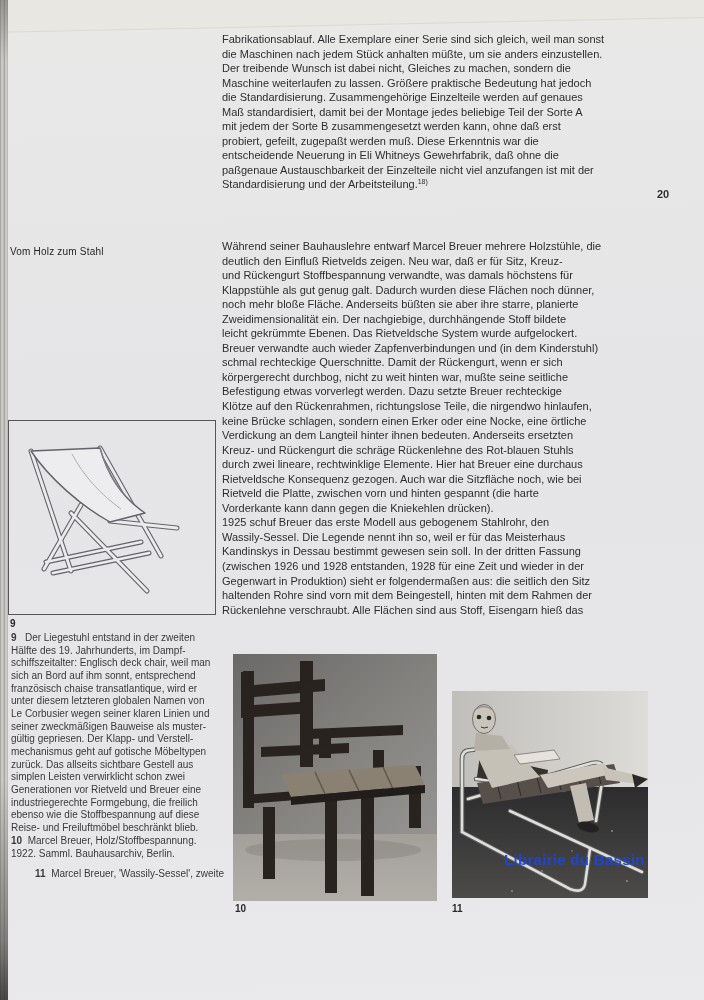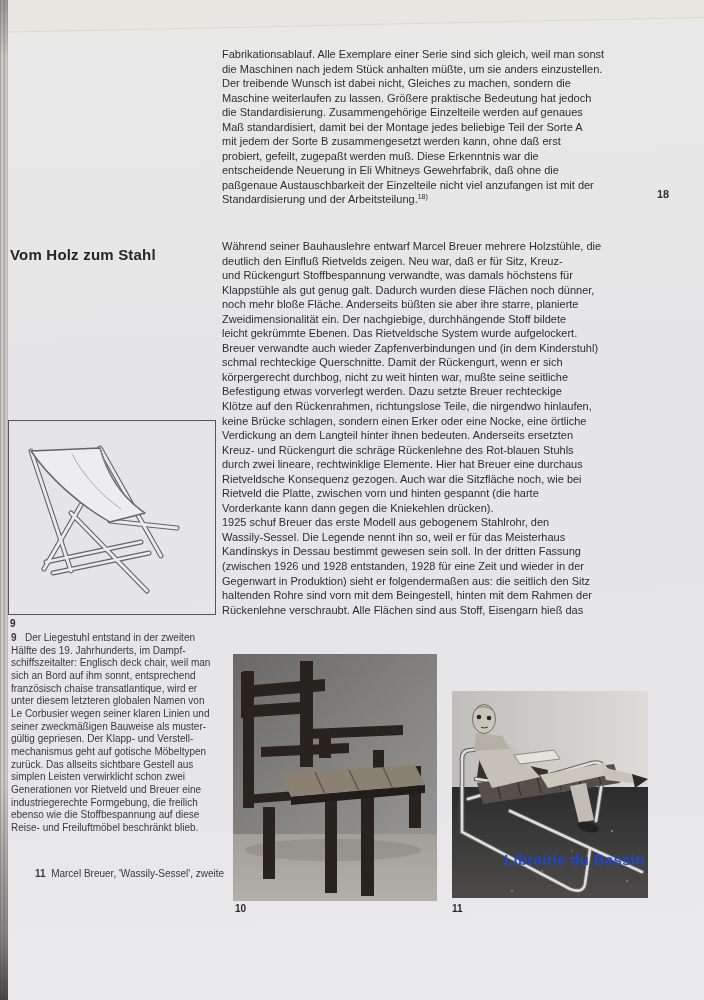--- a/index.html
+++ b/index.html
@@ -19,54 +19,54 @@
   .top-sheen{
     position:absolute;left:-12px;top:-14px;width:740px;height:46px;
     background:#e9e7e1;border-bottom:1px solid #d8d6cf;
     transform:rotate(-1.2deg);transform-origin:left top;opacity:.8;
   }
   .body-text{position:absolute;left:222px;width:440px;font-size:11px;line-height:14.55px;color:#2e2e30;}
   .pre{display:block;white-space:pre;}
   .line{display:block;white-space:pre;}
   sup{font-size:7px;line-height:0;vertical-align:4px;}
   .pagenum{position:absolute;left:657px;top:188px;font-size:11px;font-weight:bold;color:#323234;}
-  .heading{position:absolute;left:10px;top:246px;font-size:15px;font-weight:bold;letter-spacing:.2px;color:#262628;}
+  .heading{position:absolute;left:10px;top:246px;font-size:10px;font-weight:normal;letter-spacing:.2px;color:#262628;}
   .figbox{position:absolute;left:8px;top:420px;width:208px;height:195px;border:1px solid #55555a;box-sizing:border-box;}
   .figlabel{position:absolute;font-size:10px;font-weight:bold;color:#2a2a2c;}
   .caption{position:absolute;left:11px;width:200px;font-size:10px;line-height:12.65px;color:#3a3a3c;}
   .caption b{font-weight:bold;}
   .photo{position:absolute;overflow:hidden;}
   .photo svg{display:block;}
   .watermark{
     position:absolute;left:52px;top:160px;font-size:15px;font-weight:bold;
     letter-spacing:.3px;opacity:.95;white-space:nowrap;
   }
 </style>
 </head>
 <body>
 
 <div class="stage">
   <div class="top-sheen"></div>
   <div class="page-edge"></div>
 
-  <div class="body-text" style="top:47px;">
+  <div class="body-text" style="top:32px;">
     <span class="pre">Fabrikationsablauf. Alle Exemplare einer Serie sind sich gleich, weil man sonst
 die Maschinen nach jedem Stück anhalten müßte, um sie anders einzustellen.
 Der treibende Wunsch ist dabei nicht, Gleiches zu machen, sondern die
 Maschine weiterlaufen zu lassen. Größere praktische Bedeutung hat jedoch
 die Standardisierung. Zusammengehörige Einzelteile werden auf genaues
 Maß standardisiert, damit bei der Montage jedes beliebige Teil der Sorte A
 mit jedem der Sorte B zusammengesetzt werden kann, ohne daß erst
 probiert, gefeilt, zugepaßt werden muß. Diese Erkenntnis war die
 entscheidende Neuerung in Eli Whitneys Gewehrfabrik, daß ohne die
 paßgenaue Austauschbarkeit der Einzelteile nicht viel anzufangen ist mit der</span>
     <span class="line"><span>Standardisierung und der Arbeitsteilung.</span><sup>18)</sup></span>
   </div>
 
-  <div class="pagenum">18</div>
+  <div class="pagenum">20</div>
 
   <div class="heading">Vom Holz zum Stahl</div>
 
   <div class="body-text" style="top:239px;">
     <span class="pre">Während seiner Bauhauslehre entwarf Marcel Breuer mehrere Holzstühle, die
 deutlich den Einfluß Rietvelds zeigen. Neu war, daß er für Sitz, Kreuz-
 und Rückengurt Stoffbespannung verwandte, was damals höchstens für
 Klappstühle als gut genug galt. Dadurch wurden diese Flächen noch dünner,
 noch mehr bloße Fläche. Anderseits büßten sie aber ihre starre, planierte
 Zweidimensionalität ein. Der nachgiebige, durchhängende Stoff bildete
@@ -131,20 +131,24 @@
 gültig gepriesen. Der Klapp- und Verstell-
 mechanismus geht auf gotische Möbeltypen
 zurück. Das allseits sichtbare Gestell aus
 simplen Leisten verwirklicht schon zwei
 Generationen vor Rietveld und Breuer eine
 industriegerechte Formgebung, die freilich
 ebenso wie die Stoffbespannung auf diese
 Reise- und Freiluftmöbel beschränkt blieb.</span>
   </div>
 
+  <div class="caption" style="top:835px;">
+    <span class="line"><b>10</b>&nbsp;&nbsp;<span>Marcel Breuer, Holz/Stoffbespannung.</span></span>
+    <span class="pre">1922. Samml. Bauhausarchiv, Berlin.</span>
+  </div>
 
   <div class="caption" style="top:868px;margin-left:24px;">
     <span class="line"><b>11</b>&nbsp;&nbsp;<span>Marcel Breuer, 'Wassily-Sessel', zweite</span></span>
   </div>
 
   <div class="photo" style="left:233px;top:654px;width:204px;height:247px;">
     <svg width="204" height="247" viewBox="0 0 204 247">
       <defs>
         <linearGradient id="wall10" x1="0" y1="0" x2="1" y2="1">
           <stop offset="0" stop-color="#6b6967"></stop>

